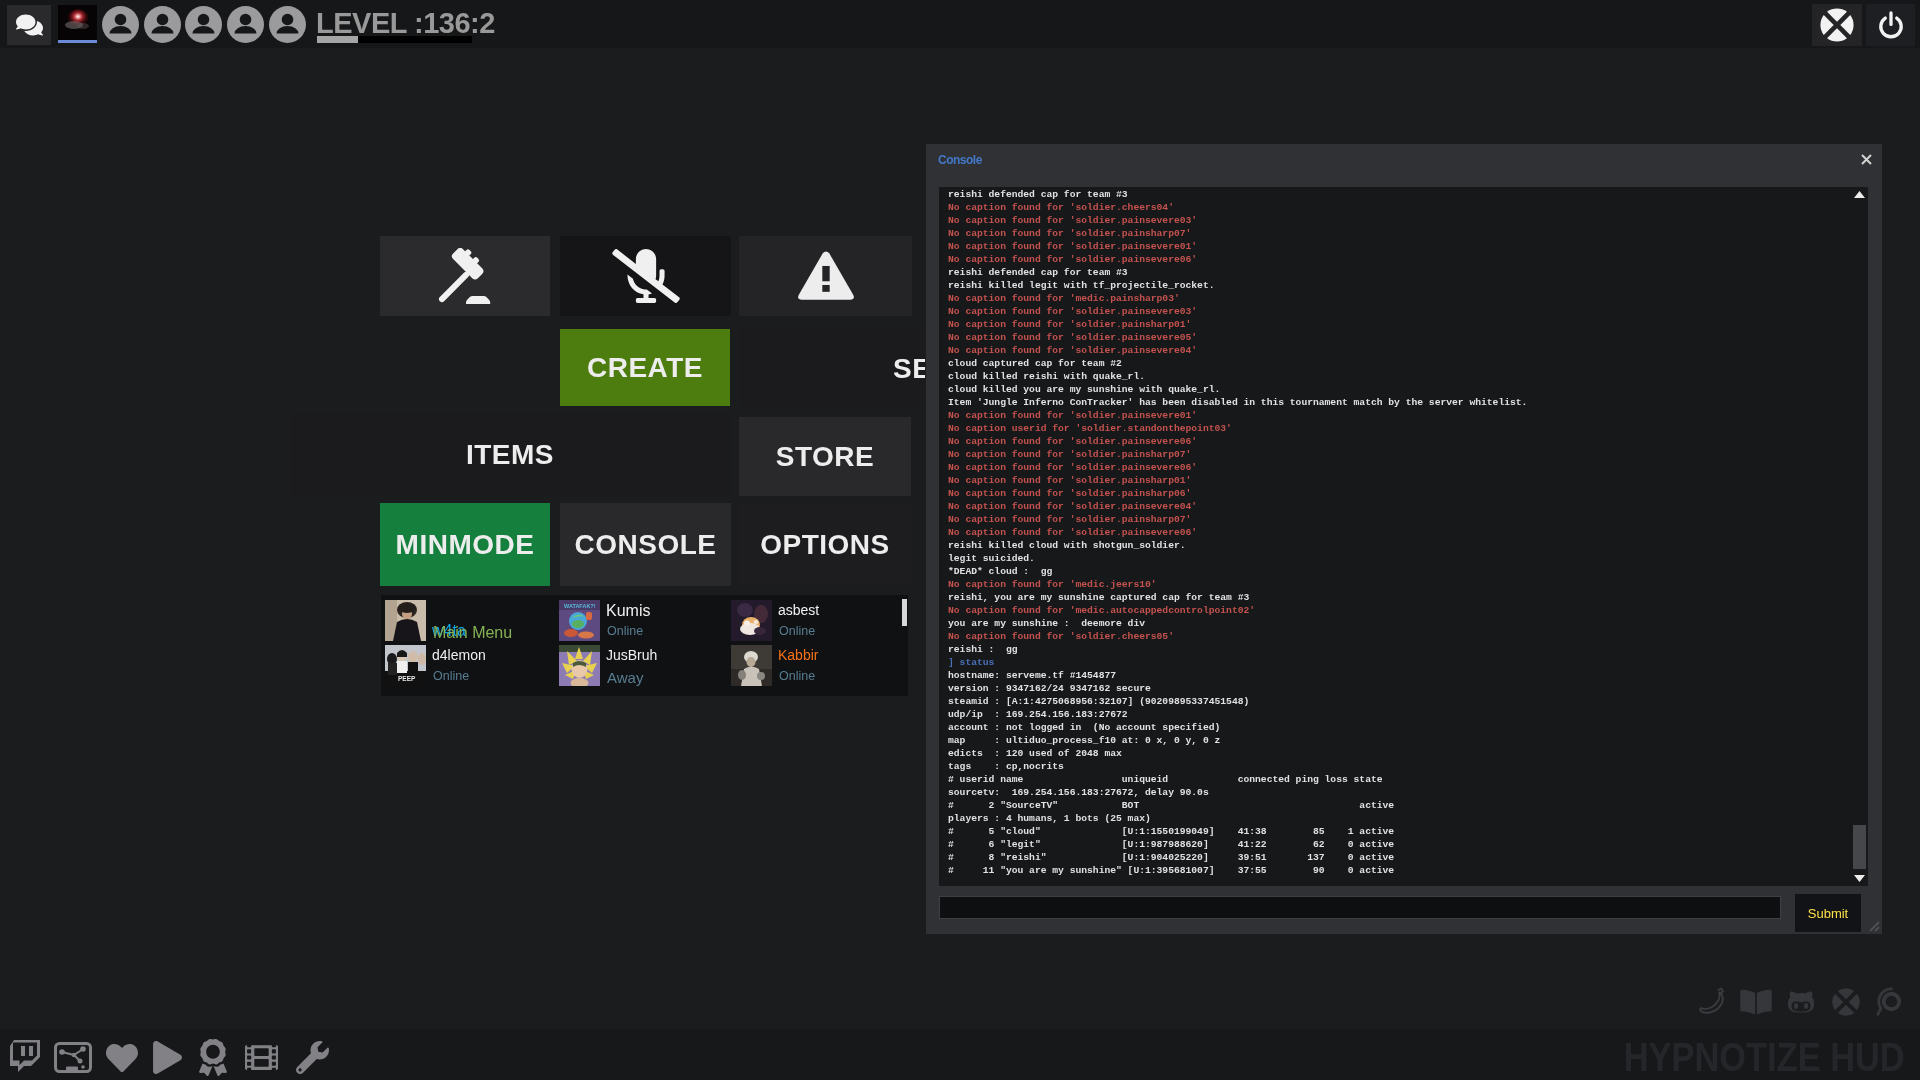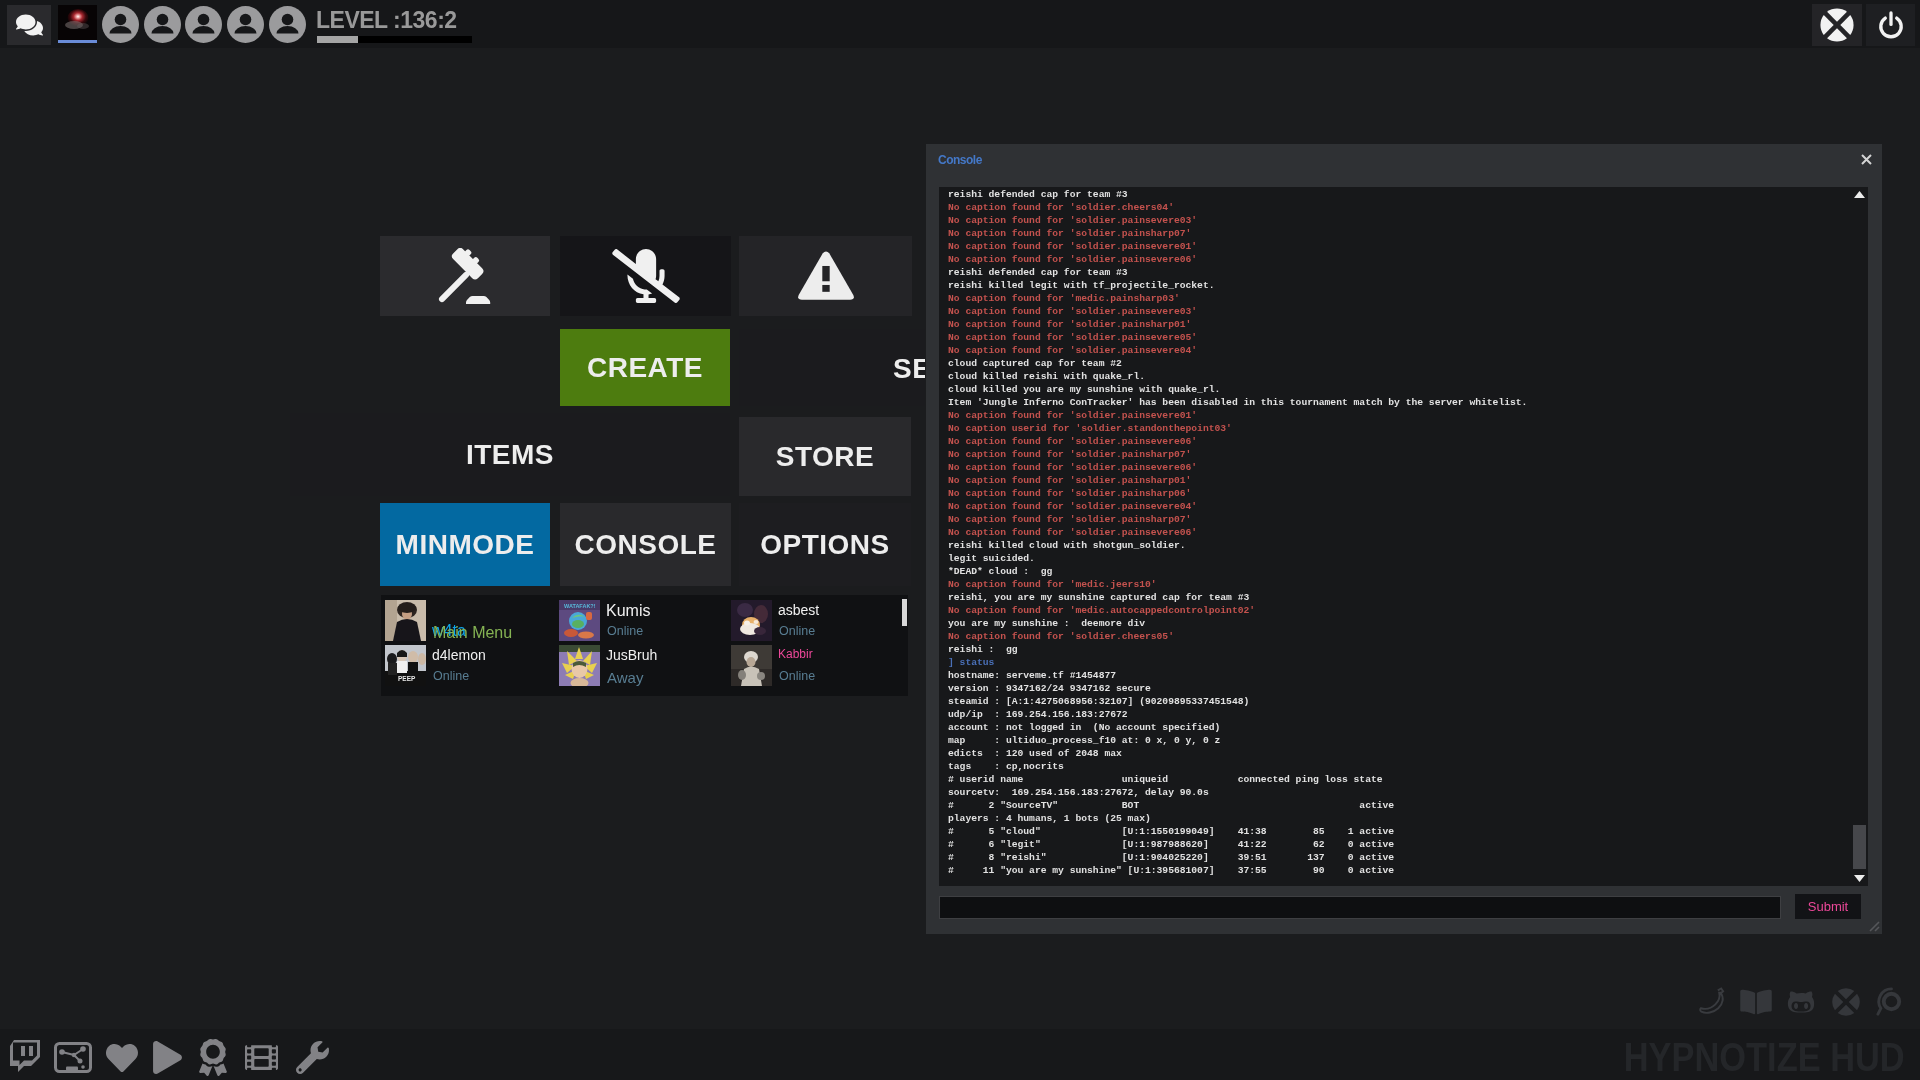--- a/index.html
+++ b/index.html
@@ -49,21 +49,21 @@
 <svg class="abs" style="left:227.0px;top:5.5px" width="37" height="37" viewBox="0 0 37 37">
     <circle cx="18.5" cy="18.5" r="18.5" fill="#9b9b9d"></circle>
     <circle cx="18.5" cy="13.5" r="5.8" fill="#161719"></circle>
     <path d="M7.5 27.5 a11 7.5 0 0 1 22 0 z" fill="#161719"></path>
   </svg>
 <svg class="abs" style="left:268.5px;top:5.5px" width="37" height="37" viewBox="0 0 37 37">
     <circle cx="18.5" cy="18.5" r="18.5" fill="#9b9b9d"></circle>
     <circle cx="18.5" cy="13.5" r="5.8" fill="#161719"></circle>
     <path d="M7.5 27.5 a11 7.5 0 0 1 22 0 z" fill="#161719"></path>
   </svg>
-<div class="abs" style="left:316px;top:7px;color:#999;font-weight:bold;font-size:23px;letter-spacing:-.5px">LEVEL :136:2</div>
+<div class="abs" style="left:316px;top:7px;color:#999;font-weight:bold;font-size:29px;letter-spacing:-.5px">LEVEL :136:2</div>
 <div class="abs" style="left:316.5px;top:36px;width:155px;height:6.5px;background:#000"></div>
 <div class="abs" style="left:316.5px;top:36px;width:41px;height:6.5px;background:#a5a5a5"></div>
 
 <div class="abs" style="left:1812px;top:4px;width:50px;height:42px;background:#242427;display:flex;align-items:center;justify-content:center">
 <svg width="36" height="36" viewBox="0 0 100 100">
 <g fill="#f2f2f2">
         <path d="M50 40.8 L22.4 13.2 A46 46 0 0 1 77.6 13.2 Z"></path>
         <path d="M50 40.8 L22.4 13.2 A46 46 0 0 1 77.6 13.2 Z" transform="rotate(90 50 50)"></path>
         <path d="M50 40.8 L22.4 13.2 A46 46 0 0 1 77.6 13.2 Z" transform="rotate(180 50 50)"></path>
         <path d="M50 40.8 L22.4 13.2 A46 46 0 0 1 77.6 13.2 Z" transform="rotate(270 50 50)"></path>
@@ -101,21 +101,21 @@
       <rect x="48" y="31" width="14" height="29" fill="#242427"></rect>
       <rect x="48" y="67" width="14" height="13" fill="#242427"></rect>
     </svg>
 </div>
 <div class="btn" style="left:560px;top:329px;width:170px;height:77px;background:#4d7c0f">CREATE</div>
 <div class="abs" style="left:739px;top:329px;width:186px;height:77px;background:#1b1b1e;overflow:hidden">
     <div style="position:absolute;left:154px;top:24px;color:#ededed;font-weight:bold;font-size:28px;letter-spacing:.5px;white-space:nowrap">SERVERS</div>
   </div>
 <div class="btn" style="left:290px;top:413px;width:440px;height:83px;background:#1b1b1e">ITEMS</div>
 <div class="btn" style="left:739px;top:417px;width:172px;height:79px;background:#29292c">STORE</div>
-<div class="btn" style="left:380px;top:503px;width:170px;height:83px;background:#0369a1">MINMODE</div>
+<div class="btn" style="left:380px;top:503px;width:170px;height:83px;background:#15803d">MINMODE</div>
 <div class="btn" style="left:560px;top:503px;width:171px;height:83px;background:#29292c">CONSOLE</div>
 <div class="btn" style="left:739px;top:503px;width:172px;height:83px;background:#1d1d20">OPTIONS</div>
 <div class="abs" style="left:381px;top:594.5px;width:527px;height:101.5px;background:#101113"></div>
 <svg class="abs" style="left:385px;top:600px" width="41" height="41" viewBox="0 0 41 41">
     <rect width="41" height="41" fill="#c9bcab"></rect>
     <rect x="0" y="0" width="12" height="41" fill="#b3a491"></rect>
     <ellipse cx="22" cy="10" rx="10" ry="8" fill="#2c2420"></ellipse>
     <ellipse cx="22" cy="14" rx="5" ry="5.5" fill="#c49e83"></ellipse>
     <path d="M8 41 L12 22 Q22 16 32 22 L36 41 Z" fill="#17151a"></path>
     <ellipse cx="22" cy="8" rx="9" ry="5" fill="#241e1b"></ellipse>
@@ -182,21 +182,21 @@
 <div class="abs" style="left:607px;top:669px;color:#587d92;font-size:15px">Away</div>
 <svg class="abs" style="left:731px;top:645px" width="41" height="41" viewBox="0 0 41 41">
     <rect width="41" height="41" fill="#3e3a36"></rect>
     <rect y="24" width="41" height="17" fill="#2e2a28"></rect>
     <ellipse cx="20" cy="12" rx="7" ry="6" fill="#ddd8d0"></ellipse>
     <ellipse cx="20" cy="17" rx="4.5" ry="5" fill="#b8a896"></ellipse>
     <path d="M10 41 L13 24 Q20 19 28 24 L31 41 Z" fill="#c8c2b8"></path>
     <ellipse cx="11" cy="30" rx="4" ry="5" fill="#84807a"></ellipse>
     <ellipse cx="30" cy="31" rx="4" ry="4" fill="#8a8680"></ellipse>
   </svg>
-<div class="abs" style="left:778px;top:647px;color:#ec4899;font-size:12px">Kabbir</div>
+<div class="abs" style="left:778px;top:647px;color:#f97316;font-size:14px">Kabbir</div>
 <div class="abs" style="left:779px;top:669px;color:#587d92;font-size:12.5px">Online</div>
 <div class="abs" style="left:902px;top:599px;width:5px;height:27px;background:#d8d8d8"></div>
 
 <div class="abs" style="left:926px;top:144px;width:956px;height:790px;background:#2f3134"></div>
 <div class="abs" style="left:938px;top:152.5px;color:#4478c8;font-weight:bold;font-size:12px;letter-spacing:-.5px;font-family:'Liberation Sans',sans-serif">Console</div>
 <svg class="abs" style="left:1860px;top:153px" width="13" height="13" viewBox="0 0 13 13" stroke="#d4d4d4" stroke-width="2">
     <path d="M2 2 L11 11 M11 2 L2 11"></path>
   </svg>
 <div class="abs" style="left:939px;top:187px;width:929px;height:699px;background:#17181a"></div>
 <pre class="abs" style="left:948px;top:187.5px;font-family:'Liberation Mono',monospace;font-size:9.7px;line-height:13px;color:#e2e2e2;font-weight:bold;letter-spacing:-.02px">reishi defended cap for team #3
@@ -256,21 +256,21 @@
 
 <svg class="abs" style="left:1853px;top:190px" width="13" height="9" viewBox="0 0 13 9">
     <path d="M6.5 1 L12 8 L1 8 Z" fill="#ececec"></path>
   </svg>
 <div class="abs" style="left:1852.5px;top:825px;width:13.5px;height:44px;background:#46474b"></div>
 <svg class="abs" style="left:1853px;top:874px" width="13" height="9" viewBox="0 0 13 9">
     <path d="M6.5 8 L1 1 L12 1 Z" fill="#ececec"></path>
   </svg>
 
 <div class="abs" style="left:939px;top:896px;width:842px;height:23px;background:#0e0f11;border:1px solid #3e3f42"></div>
-<div class="abs" style="left:1795px;top:894px;width:66px;height:25px;background:#121316;color:#ec4899;font-size:13px;display:flex;align-items:center;justify-content:center">Submit</div>
+<div class="abs" style="left:1795px;top:894px;width:66px;height:38px;background:#121316;color:#fde047;font-size:13px;display:flex;align-items:center;justify-content:center">Submit</div>
 <svg class="abs" style="left:1866px;top:918px" width="14" height="14" viewBox="0 0 14 14" stroke="#55565a" stroke-width="1.6">
     <path d="M13 4 L4 13 M13 9 L9 13"></path>
   </svg>
 
 <svg class="abs" style="left:1696px;top:986px" width="31" height="31" viewBox="0 0 32 32" fill="none" stroke="#393b3f" stroke-width="2">
     <path d="M22.5 4.5 l3.5 -2 2 3 -2.5 2"></path>
     <path d="M25.5 7 c3.5 5 2.5 11.5 -2.5 16 c-5 4.5 -12.5 6 -17.5 3.5 c-1.5 -1 -1.5 -2.5 -0.5 -3.5 c5.5 1.5 11 0 15 -4 c3.5 -3.5 5 -8 4 -12 z"></path>
   </svg>
 <svg class="abs" style="left:1739px;top:988px" width="34" height="28" viewBox="0 0 576 512">
     <path fill="#35373b" d="M542.22 32.05c-54.8 3.11-163.72 14.43-230.96 55.59-4.64 2.84-7.27 7.89-7.27 13.17v363.87c0 11.55 12.63 18.85 23.28 13.49 69.18-34.82 169.23-44.32 218.7-46.92 16.89-.89 30.02-14.43 30.02-30.66V62.75c.01-17.71-15.35-31.74-33.77-30.7zM264.73 87.64C197.5 46.48 88.58 35.17 33.78 32.05 15.36 31.01 0 45.04 0 62.75V400.6c0 16.24 13.13 29.78 30.02 30.66 49.49 2.6 149.59 12.11 218.77 46.95 10.62 5.35 23.21-1.94 23.21-13.46V100.63c0-5.29-2.62-10.14-7.27-12.99z"></path>

